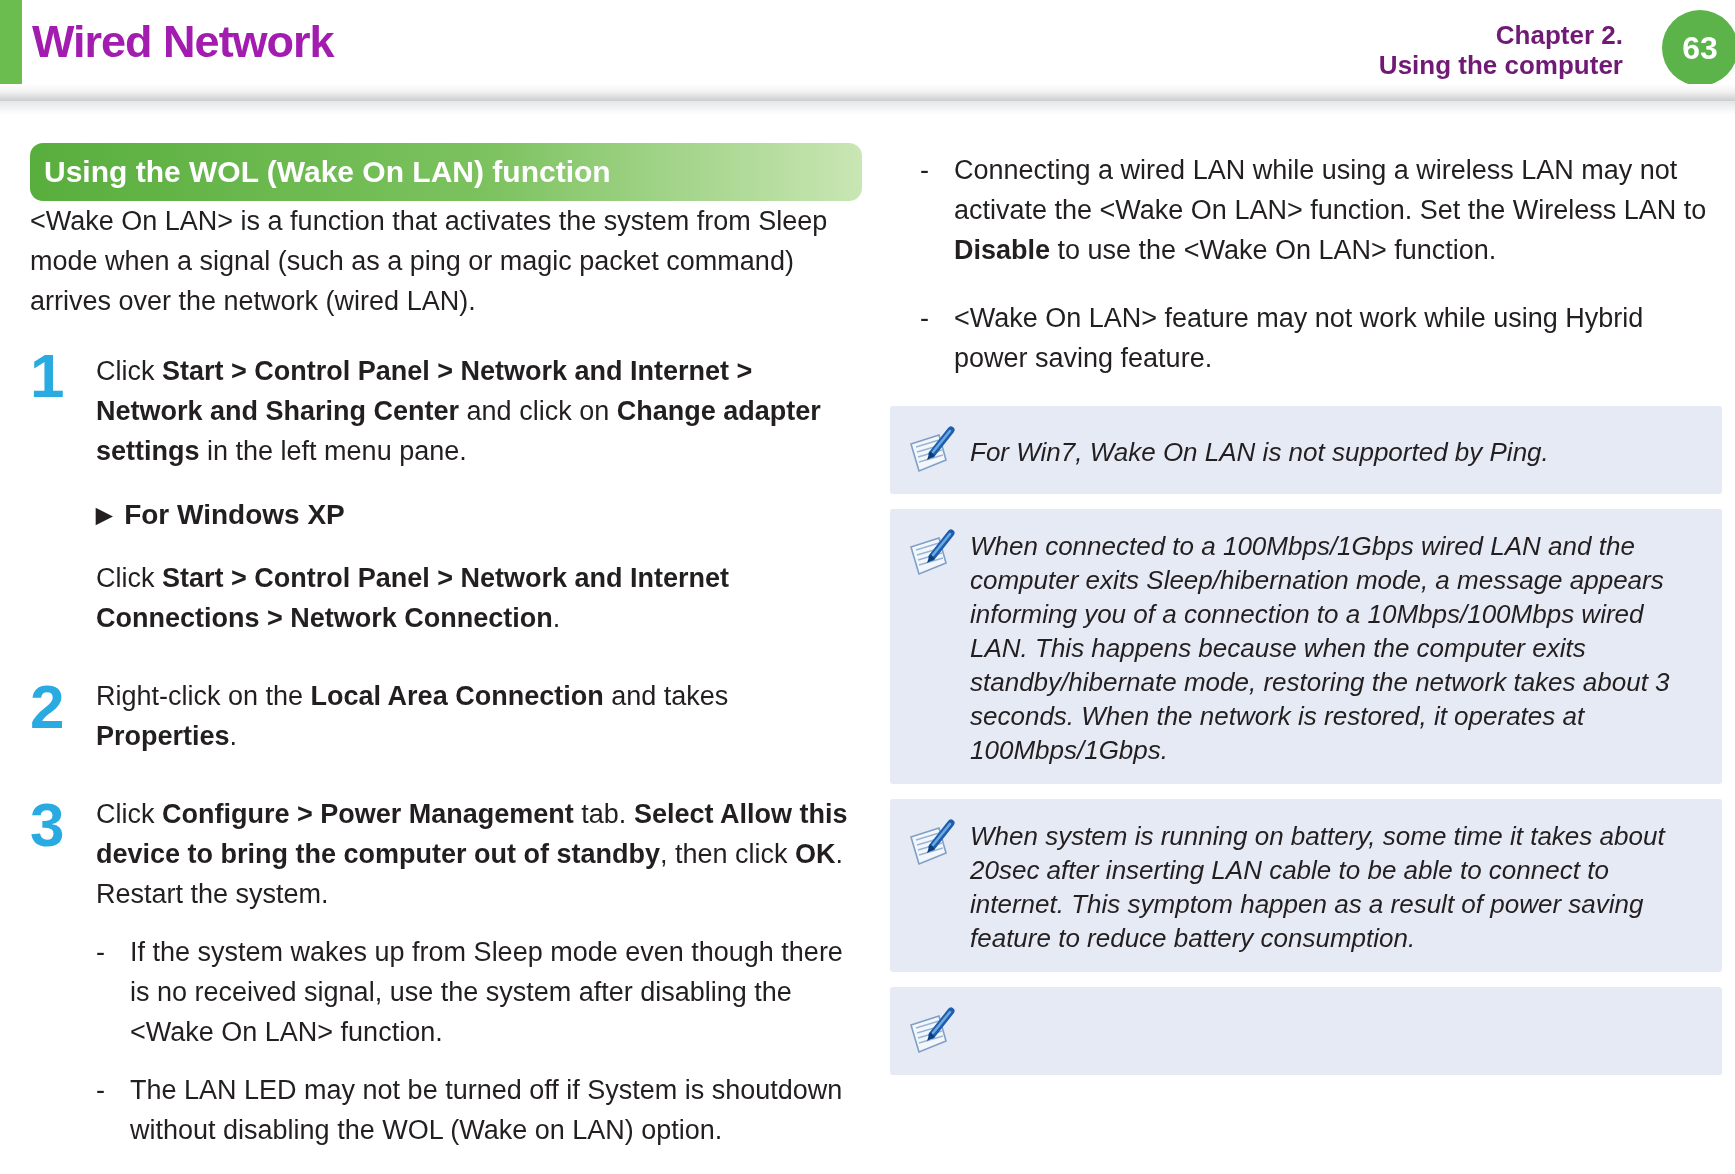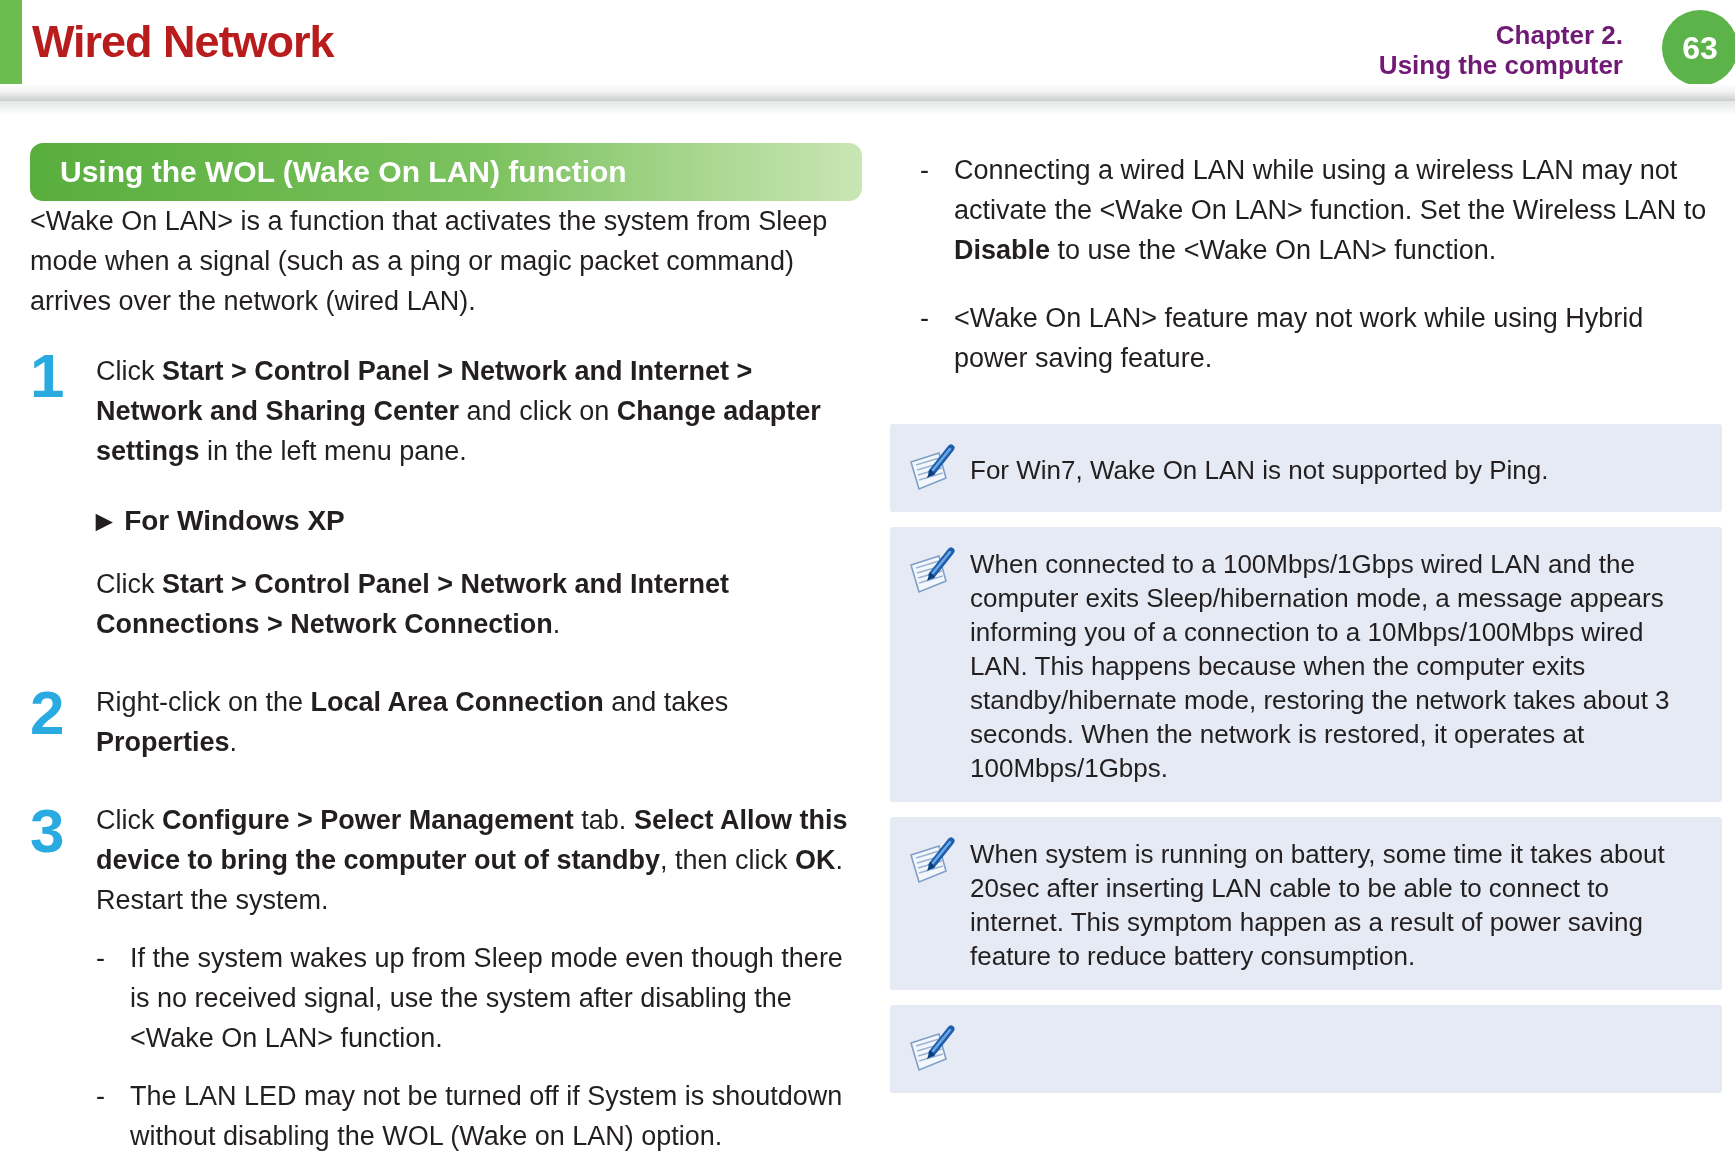--- a/index.html
+++ b/index.html
@@ -1,57 +1,57 @@
 <!DOCTYPE html>
 <html><head>
 <meta charset="utf-8">
 <style>
   html,body{margin:0;padding:0;}
   body{font-family:"Liberation Sans",sans-serif;background:#ffffff;color:#231f20;}
   .page{position:relative;width:1735px;height:1174px;background:#ffffff;overflow:hidden;}
 
   
   .green-edge{position:absolute;left:0;top:0;width:22px;height:99px;background:#6cbd4f;}
-  .page-title{position:absolute;left:32px;top:16px;font-size:45px;font-weight:bold;letter-spacing:-1px;color:#b91c1c;}
+  .page-title{position:absolute;left:32px;top:16px;font-size:45px;font-weight:bold;letter-spacing:-1px;color:#a21caf;}
   .chapter-info{position:absolute;right:112px;top:20px;text-align:right;color:#701a75;font-weight:bold;font-size:26px;line-height:30px;}
   .page-badge{position:absolute;left:1662px;top:10px;width:76px;height:76px;border-radius:50%;background:#5cb34a;color:#ffffff;font-size:32px;font-weight:bold;display:flex;align-items:center;justify-content:center;}
   .header-divider{position:absolute;left:0;top:84px;width:1735px;height:17px;background:linear-gradient(to bottom,#ffffff 0%,#f2f2f2 45%,#cbcecf 100%);}
   .header-divider-fade{position:absolute;left:0;top:101px;width:1735px;height:14px;background:linear-gradient(to bottom,#e4e6e7 0%,#ffffff 100%);}
 
   
   .col-left{position:absolute;left:30px;top:143px;width:832px;}
   .col-right{position:absolute;left:890px;top:143px;width:832px;}
 
   
-  .section-pill{height:58px;border-radius:13px;background:linear-gradient(90deg,#58ae3d 0%,#7cc25f 55%,#c9e6b4 100%);color:#ffffff;font-size:30px;font-weight:bold;line-height:58px;padding-left:30px;box-sizing:border-box;}
+  .section-pill{height:58px;border-radius:13px;background:linear-gradient(90deg,#58ae3d 0%,#7cc25f 55%,#c9e6b4 100%);color:#ffffff;font-size:30px;font-weight:bold;line-height:58px;padding-left:14px;box-sizing:border-box;}
   .intro{font-size:27px;line-height:40px;width:820px;}
 
   .step{display:flex;align-items:flex-start;}
   .step-1{margin-top:24px;}
   .step-2{margin-top:38px;}
   .step-3{margin-top:38px;}
   .step-num{width:66px;flex-shrink:0;font-size:62px;line-height:62px;font-weight:bold;color:#29abe2;}
   .step-body{flex:1;font-size:27px;line-height:40px;}
   .win-heading{font-weight:bold;font-size:28px;line-height:40px;}
   .win-heading .arrow{display:inline-block;font-size:21px;margin-right:12px;transform:translateY(-2px);color:#231f20;}
   .step-para{margin-top:6px;}
   .win-heading + .step-para{margin-top:21px;}
-  .win-heading.second{margin-top:30px;}
+  .win-heading.second{margin-top:24px;}
 
   .dash-item{display:flex;font-size:27px;line-height:40px;margin-top:18px;}
   .col-left .dash-item{padding-left:66px;}
   .dash-item .dash{width:34px;flex-shrink:0;}
   .dash-item .dash-text{flex:1;}
 
   
   .col-right .r-bullets{margin-top:7px;padding-left:30px;}
   .col-right .dash-item{margin-top:0;}
   .col-right .dash-item + .dash-item{margin-top:28px;}
 
-  .notes{margin-top:46px;}
+  .notes{margin-top:28px;font-style:italic;}
   .note-box{background:#e6eaf4;border-radius:3px;padding:17px 20px 17px 16px;box-sizing:border-box;display:flex;gap:12px;margin-bottom:15px;}
   .note-icon{width:52px;height:52px;flex-shrink:0;margin-top:2px;}
   .note-text{flex:1;font-size:26px;line-height:34px;padding-top:3px;}
   .note-box.single .note-text{display:flex;align-items:center;}
   b{font-weight:bold;}
 </style>
 </head>
 <body>
 
 <div class="page">

